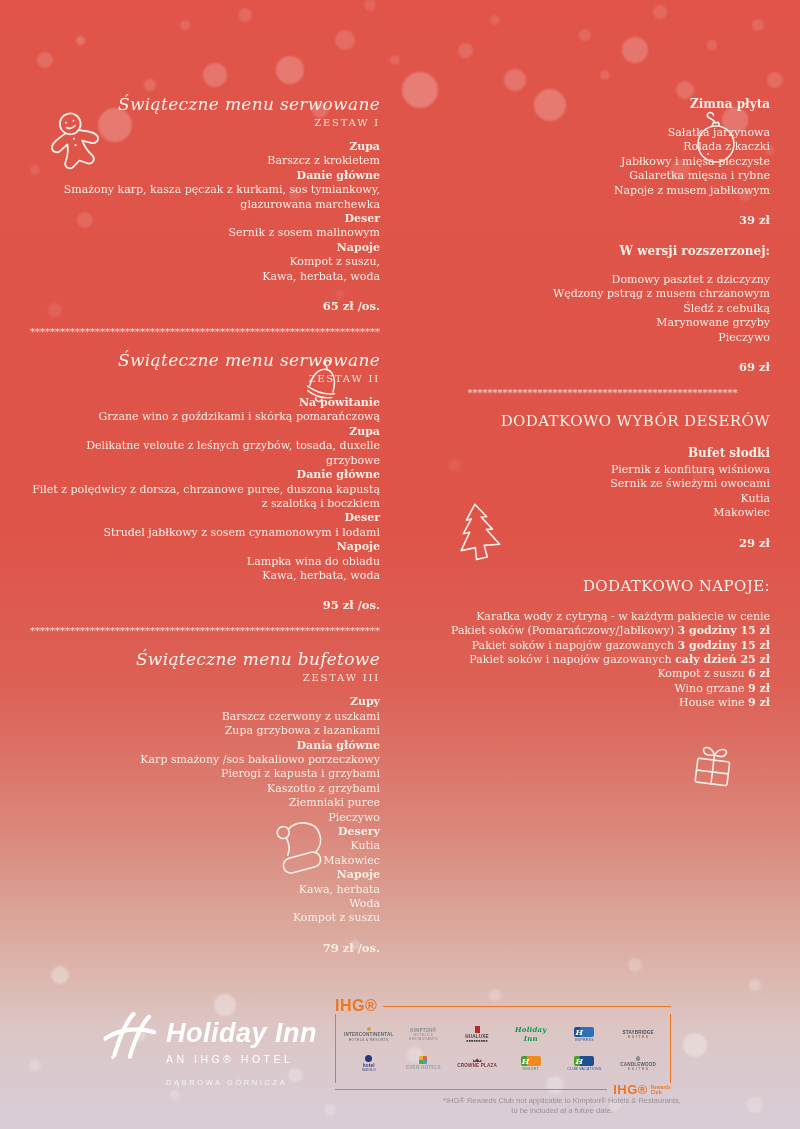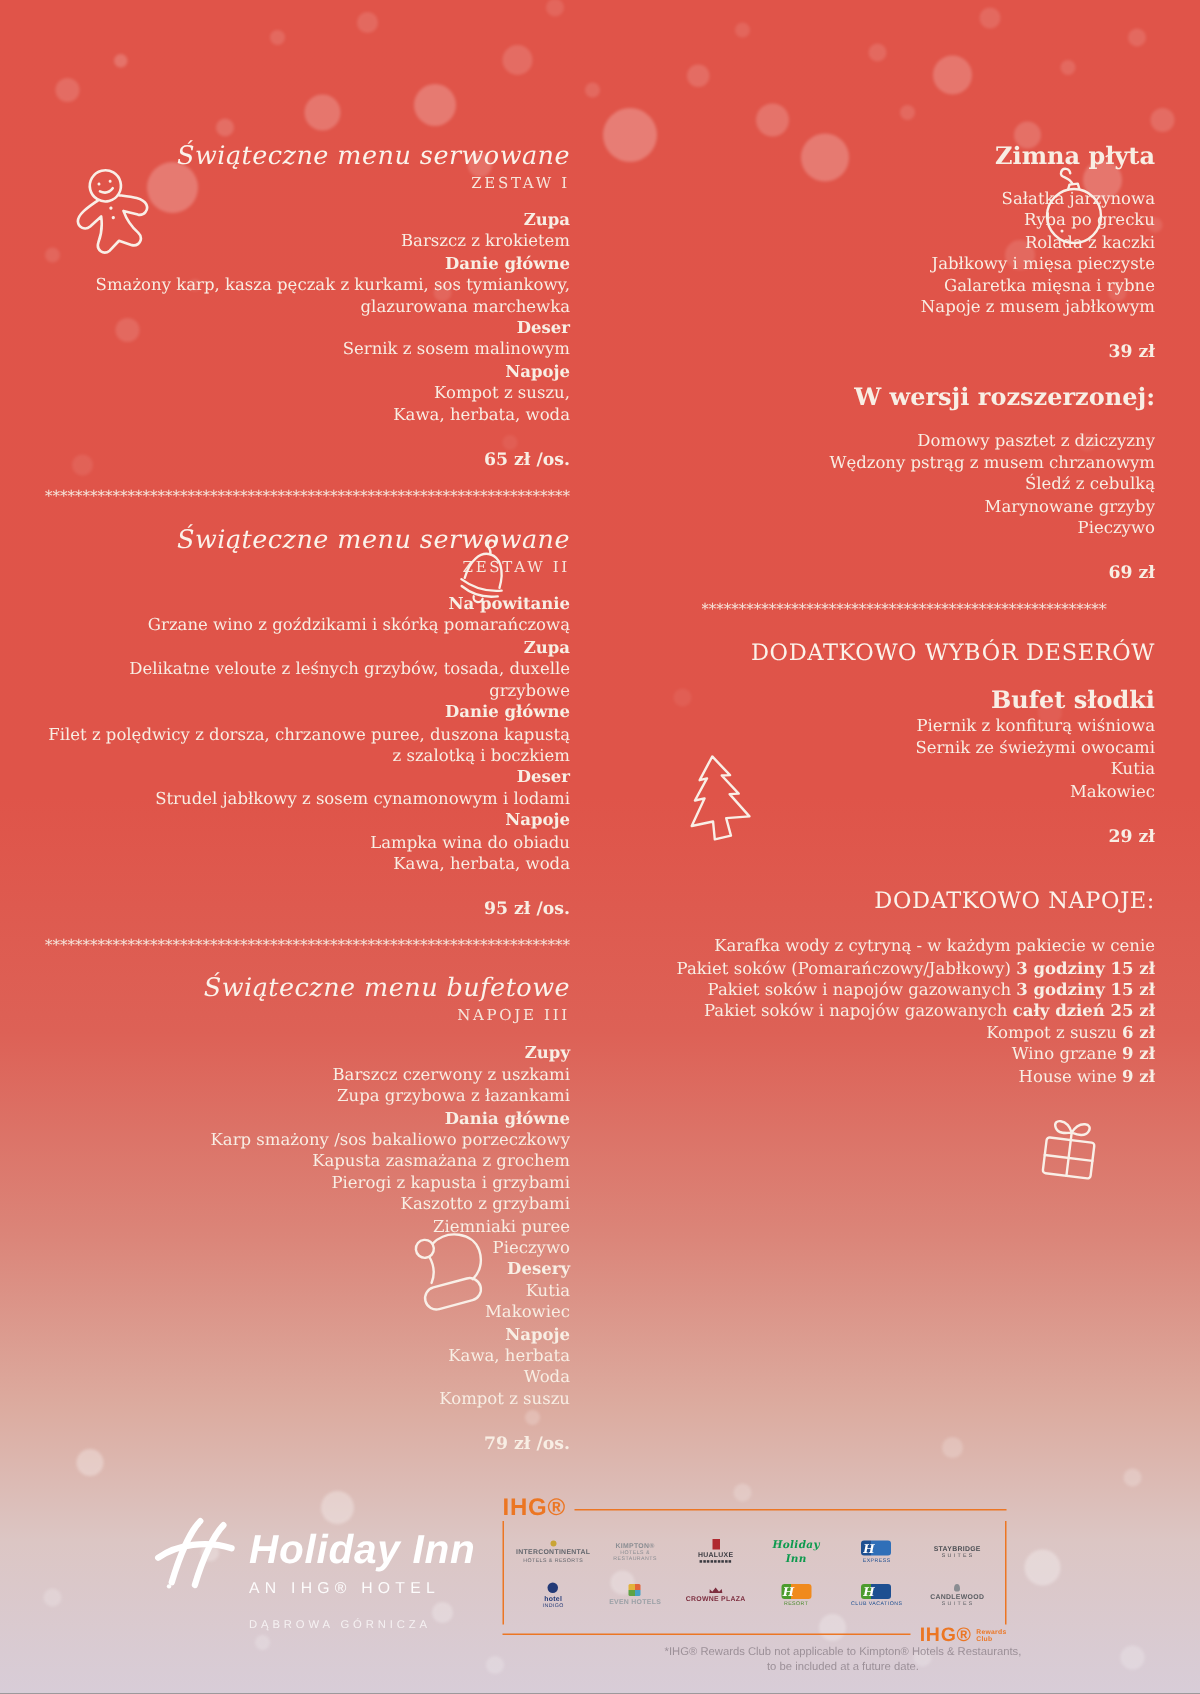--- a/index.html
+++ b/index.html
@@ -13,21 +13,21 @@
   .col-right{left:435px;top:96px;width:335px;}
   .menu-title{font-size:17px;font-style:italic;line-height:21px;letter-spacing:.3px;color:#fbf2ea;}
   .menu-sub{font-size:10px;letter-spacing:1.8px;line-height:13px;margin-top:1px;opacity:.95;}
   .lines{margin-top:11px;}
   .line{font-size:11px;line-height:14.4px;}
   .hdr{font-weight:bold;}
   .b{font-weight:bold;}
   .price{font-weight:bold;font-size:11.5px;margin-top:15px;}
   .stars{font-size:10px;line-height:12px;margin:13px auto 12px;white-space:nowrap;overflow:hidden;opacity:.95;}
   .stars-r{width:270px;}
-  .sec-title{font-weight:bold;font-size:16px;line-height:16px;}
+  .sec-title{font-weight:bold;font-size:12px;line-height:16px;}
   .gap{margin-top:14px;}
   .caps-heading{font-size:15px;line-height:20px;letter-spacing:.4px;margin-top:12px;color:#fbf2ea;}
   .gap-lg{margin-top:26px;}
   .icon{position:absolute;z-index:2;}
   .icon path,.icon circle,.icon rect,.icon polygon{fill:none;stroke:#f9efe7;stroke-width:1.6;stroke-linecap:round;stroke-linejoin:round;}
   .icon .fill{fill:#f9efe7;stroke:none;}
   footer{position:absolute;left:0;top:990px;width:800px;height:139px;z-index:3;}
   .hi-logo{position:absolute;left:100px;top:14px;display:flex;align-items:flex-start;color:#fff;}
   .hi-text{margin-left:8px;}
   .hi-name{font-family:"Liberation Sans",sans-serif;font-weight:bold;font-style:italic;font-size:27px;line-height:30px;letter-spacing:.5px;margin-top:14px;}
@@ -212,29 +212,28 @@
           <div class="line"><span>Lampka wina do obiadu</span></div>
           <div class="line"><span>Kawa, herbata, woda</span></div>
         </div>
       <div class="price">95 zł /os.</div>
     </section>
 
     <div class="stars">************************************************************************</div>
 
     <section>
       <div class="menu-title">Świąteczne menu bufetowe</div>
-      <div class="menu-sub">NAPOJE III</div>
+      <div class="menu-sub">ZESTAW III</div>
       <div class="lines">
 
       <div class="line hdr"><span>Zupy</span></div>
           <div class="line"><span>Barszcz czerwony z uszkami</span></div>
           <div class="line"><span>Zupa grzybowa z łazankami</span></div>
           <div class="line hdr"><span>Dania główne</span></div>
           <div class="line"><span>Karp smażony /sos bakaliowo porzeczkowy</span></div>
-          <div class="line"><span>Kapusta zasmażana z grochem</span></div>
           <div class="line"><span>Pierogi z kapusta i grzybami</span></div>
           <div class="line"><span>Kaszotto z grzybami</span></div>
           <div class="line"><span>Ziemniaki puree</span></div>
           <div class="line"><span>Pieczywo</span></div>
           <div class="line hdr"><span>Desery</span></div>
           <div class="line"><span>Kutia</span></div>
           <div class="line"><span>Makowiec</span></div>
           <div class="line hdr"><span>Napoje</span></div>
           <div class="line"><span>Kawa, herbata</span></div>
           <div class="line"><span>Woda</span></div>
@@ -243,21 +242,20 @@
       <div class="price">79 zł /os.</div>
     </section>
   </div>
 
   <div class="col col-right">
     <section>
       <div class="sec-title">Zimna płyta</div>
       <div class="lines gap">
 
       <div class="line">Sałatka jarzynowa</div>
-          <div class="line">Ryba po grecku</div>
           <div class="line">Rolada z kaczki</div>
           <div class="line">Jabłkowy i mięsa pieczyste</div>
           <div class="line">Galaretka mięsna i rybne</div>
           <div class="line">Napoje z musem jabłkowym</div>
         </div>
       <div class="price">39 zł</div>
       <div class="sec-title" style="margin-top:16px">W wersji rozszerzonej:</div>
       <div class="lines gap">
 
       <div class="line">Domowy pasztet z dziczyzny</div>

